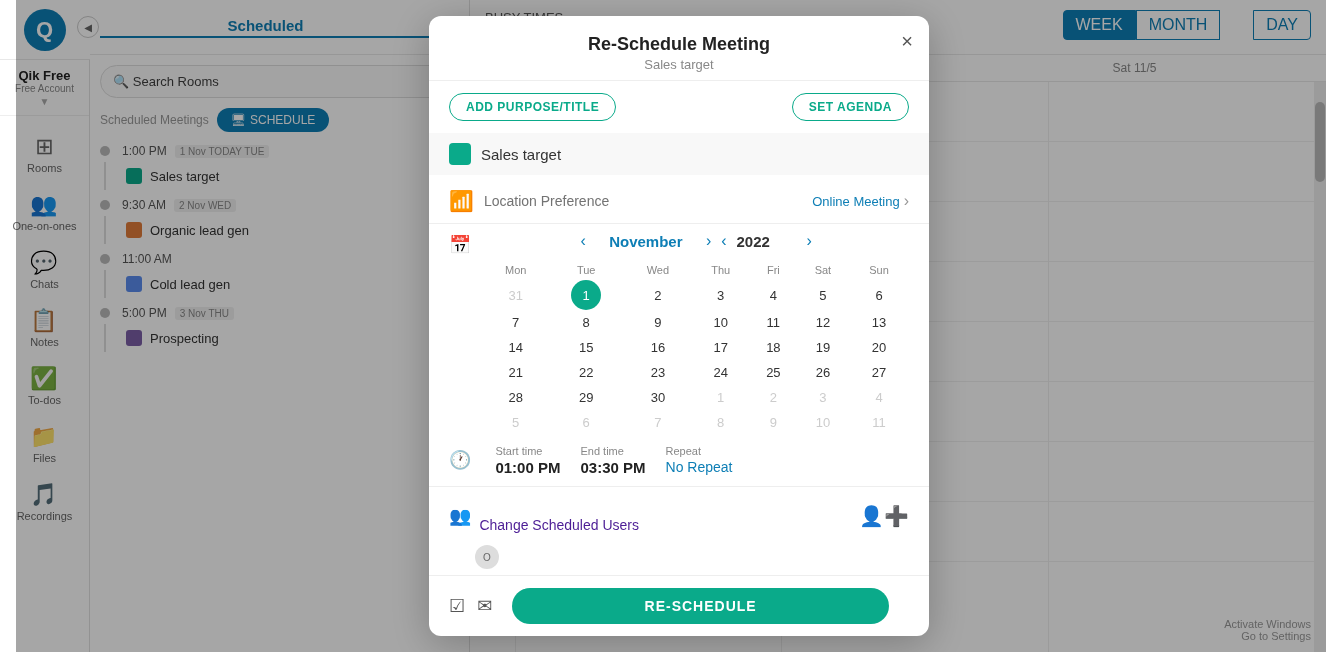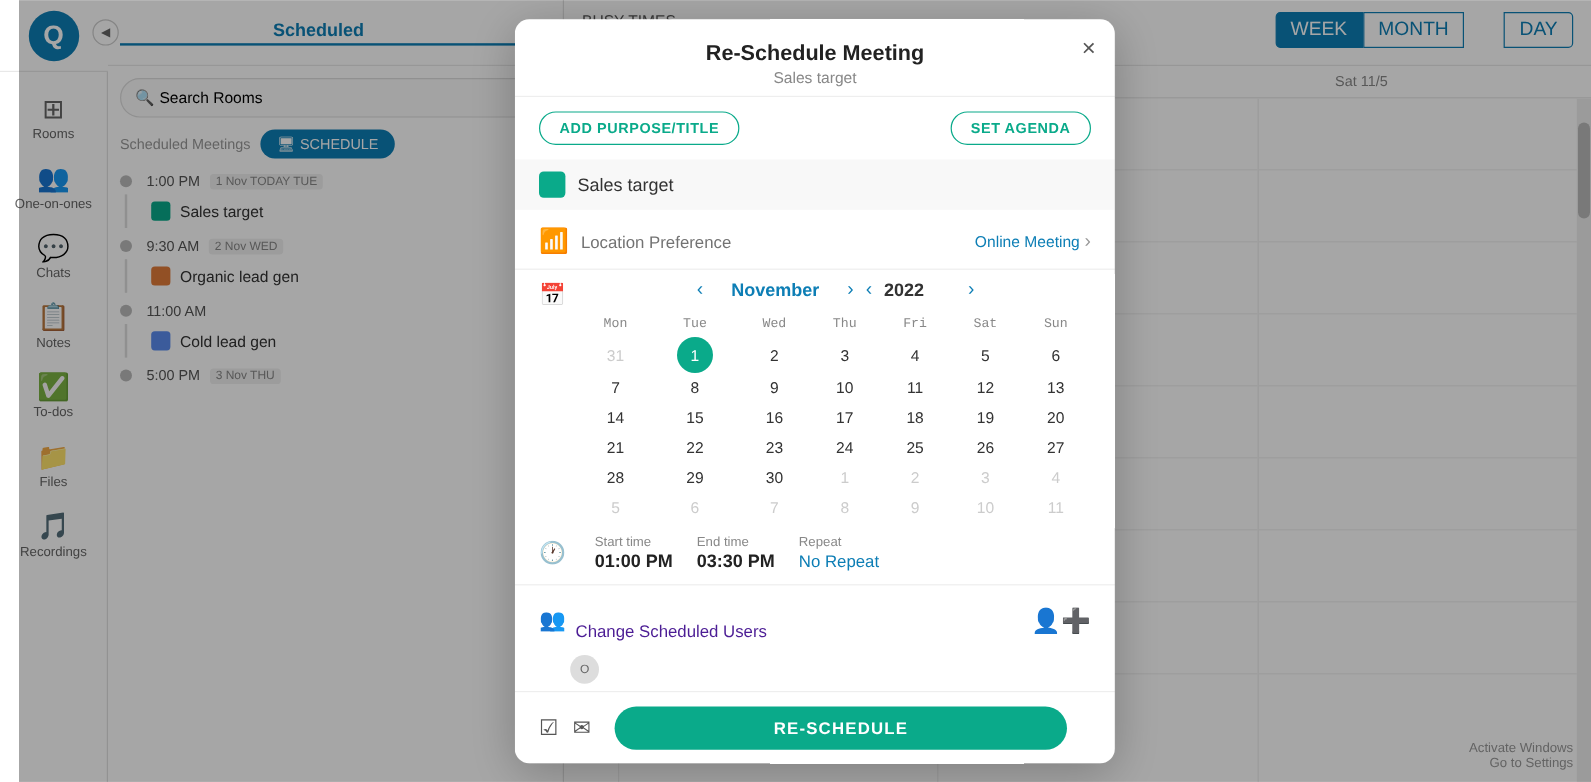--- a/index.html
+++ b/index.html
@@ -120,21 +120,21 @@
       font-size: 10px;
       color: #666;
       z-index: 10;
     }
     .search-bar {
       margin: 10px;
       padding: 8px 12px;
       border: 1px solid #ddd;
       border-radius: 20px;
       font-size: 13px;
-      color: #000000;
+      color: #404040;
       background: #fafafa;
     }
     .schedule-tabs {
       display: flex;
       align-items: center;
       padding: 0 10px 8px;
       gap: 8px;
     }
     .schedule-label {
       font-size: 12px;
@@ -345,21 +345,20 @@
     }
     .calendar-grid {
       width: 100%;
       border-collapse: collapse;
     }
     .calendar-grid th {
       font-size: 11px;
       color: #888;
       padding: 4px 2px;
       font-weight: 500;
-      font-family: Liberation Mono, monospace;
     }
     .calendar-grid td {
       text-align: center;
       padding: 5px 2px;
       font-size: 13px;
       color: #333;
       cursor: pointer;
     }
     .calendar-grid td.other-month { color: #ccc; }
     .calendar-grid td.selected-cell {
@@ -578,20 +577,25 @@
   </style>
 </head>
 <body>
 
 <div class="sidebar">
   <div class="sidebar-logo">
     <div class="logo-circle">
       <span>Q</span>
     </div>
   </div>
+  <div style="padding: 8px 6px; text-align:center; border-bottom:1px solid #eee; width:100%;">
+    <div style="font-size:13px;font-weight:700;color:#222;">Qik Free</div>
+    <div style="font-size:10px;color:#888;">Free Account</div>
+    <div style="font-size:10px;color:#aaa;margin-top:2px;">▼</div>
+  </div>
   <div class="sidebar-nav">
     <div class="sidebar-item">
       <span class="sidebar-icon">⊞</span>
       <span class="sidebar-label">Rooms</span>
     </div>
     <div class="sidebar-item">
       <span class="sidebar-icon">👥</span>
       <span class="sidebar-label">One-on-ones</span>
     </div>
     <div class="sidebar-item">
@@ -669,20 +673,24 @@
         <div class="meeting-color-dot" style="background:#5b8def;"></div>
         <span class="meeting-name">Cold lead gen</span>
       </div>
     </div>
 
     <div class="meeting-group">
       <div class="meeting-date-header">
         <div class="timeline-dot"></div>
         <span class="meeting-date-time">5:00 PM</span>
         <span class="meeting-day-label">3 Nov THU</span>
+      </div>
+      <div class="meeting-item">
+        <div class="meeting-color-dot" style="background:#7b5ea7;"></div>
+        <span class="meeting-name">Prospecting</span>
       </div>
     </div>
   </div>
 </div>
 
 <div class="right-panel">
   <div class="right-panel-header">
     <div>
       <div class="busy-times-label">BUSY TIMES</div>
       <div class="busy-date">November 1, 2022</div>

